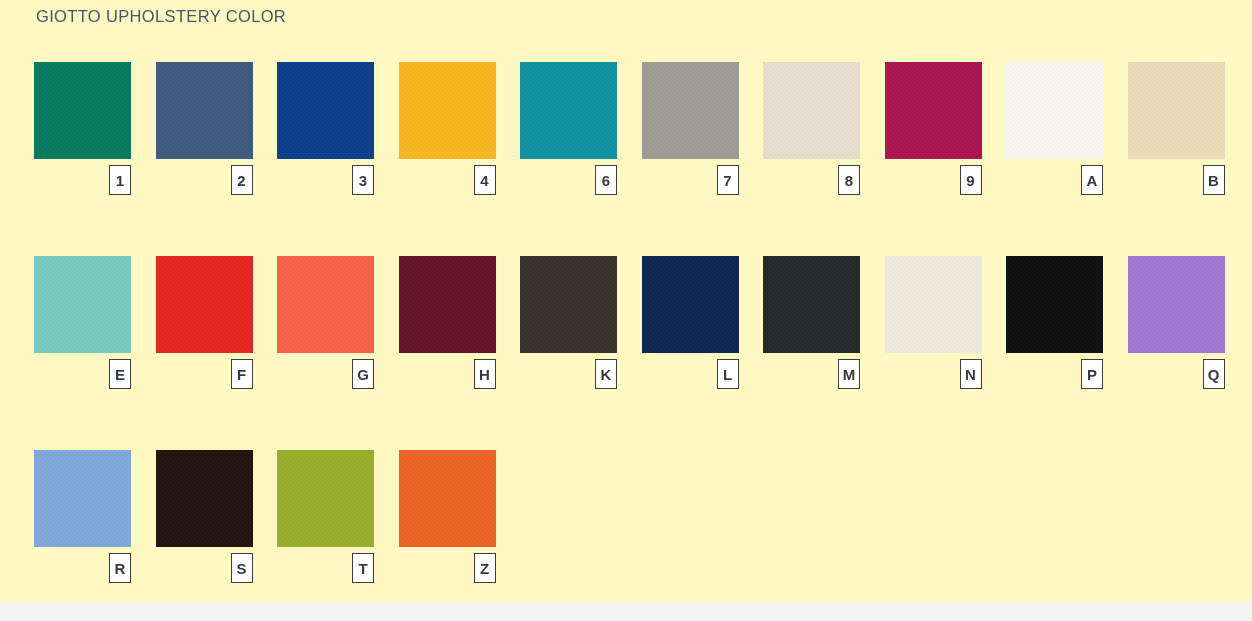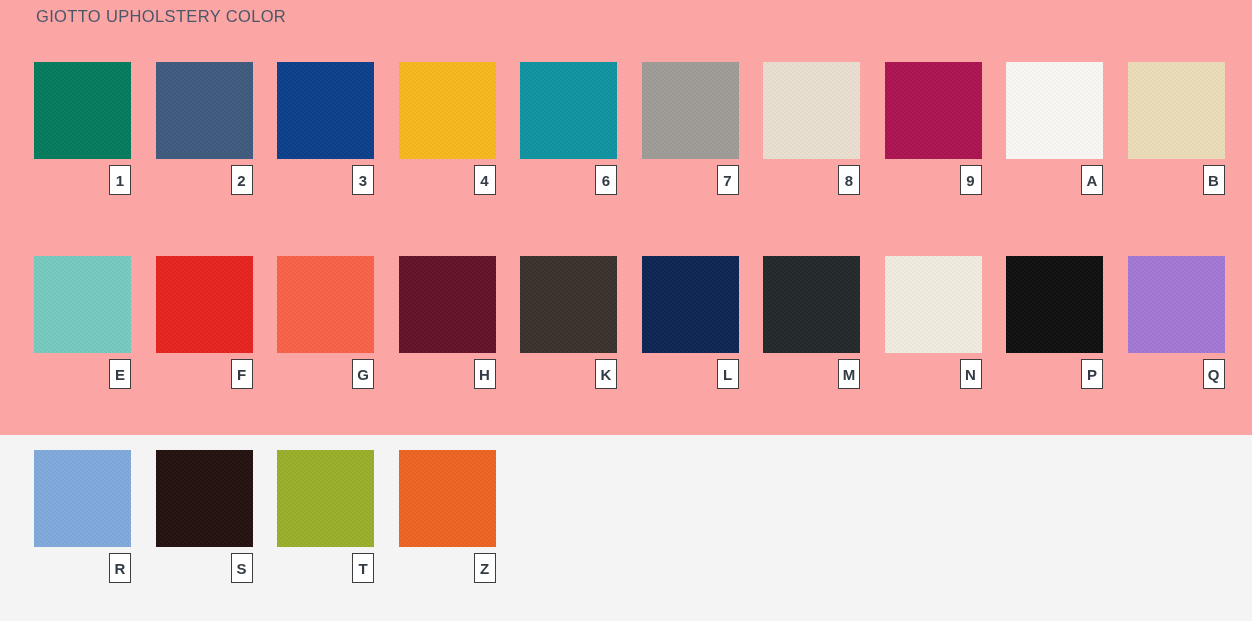--- a/index.html
+++ b/index.html
@@ -10,22 +10,22 @@
   body {
     width: 1252px;
     height: 621px;
     background: #f4f4f4;
     font-family: "Liberation Sans", sans-serif;
     overflow: hidden;
   }
   .page {
     position: relative;
     width: 1252px;
-    height: 435px;
-    background: #fca5a5;
+    height: 602px;
+    background: #fef9c3;
   }
   .page-title {
     position: absolute;
     left: 36px;
     top: 7px;
     font-size: 16.5px;
     letter-spacing: 0.35px;
     color: #4b5668;
     font-weight: 400;
     white-space: nowrap;

